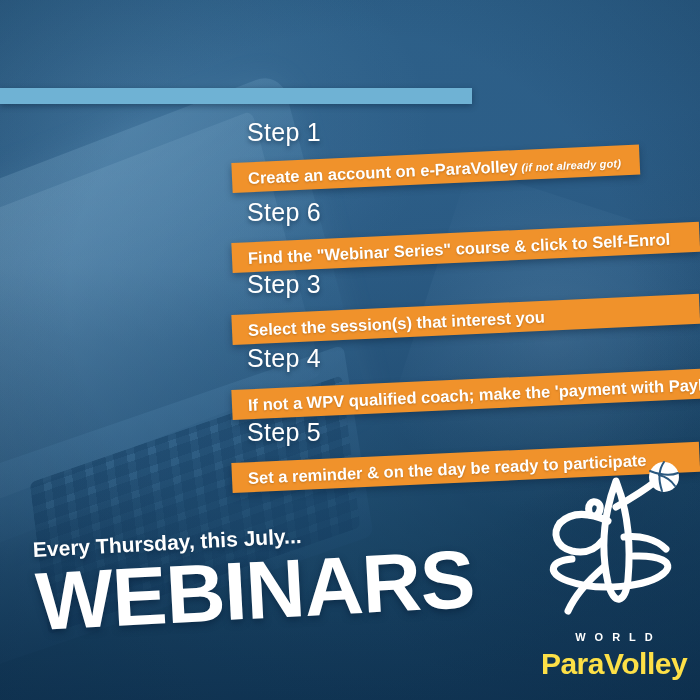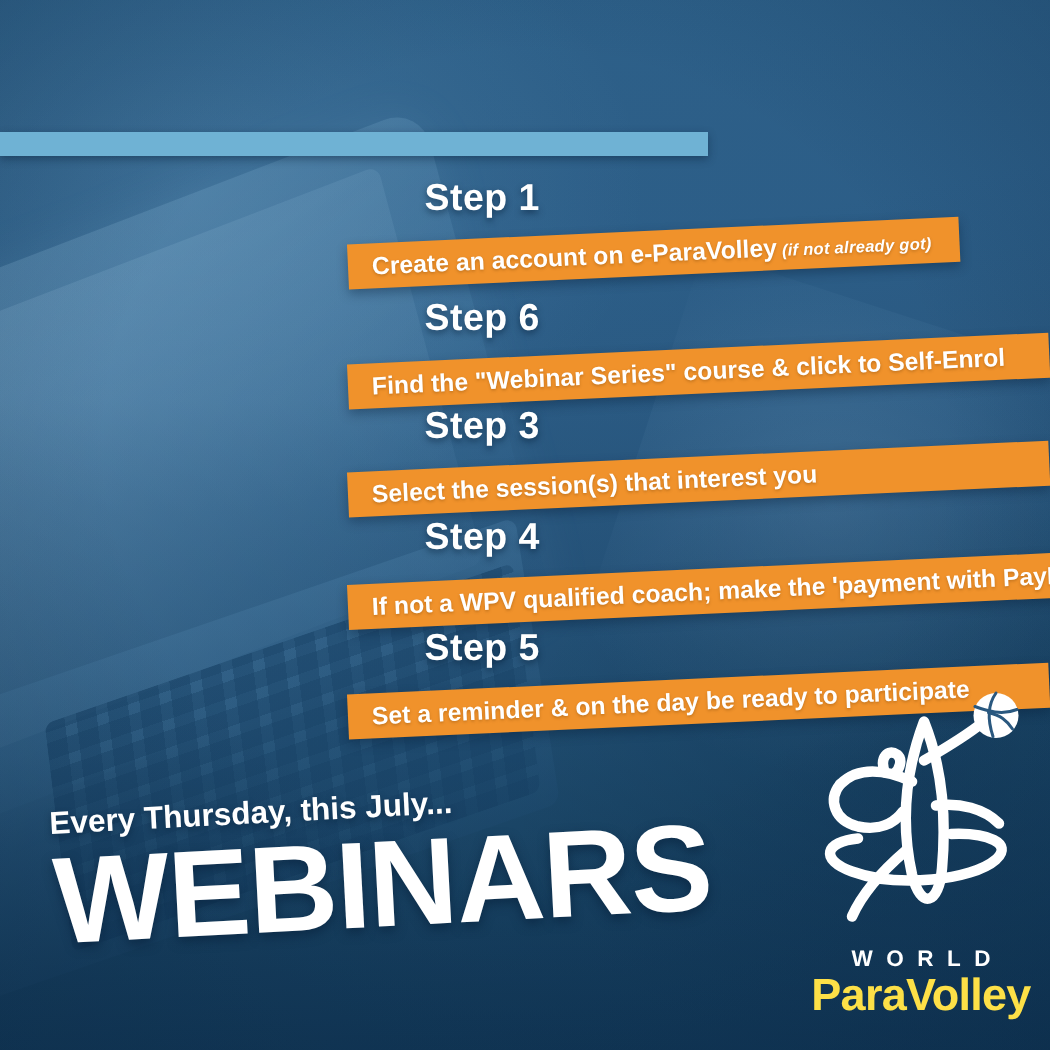--- a/index.html
+++ b/index.html
@@ -156,26 +156,25 @@
     font-size: 11px;
     font-style: italic;
     font-weight: bold;
     letter-spacing: 0.2px;
   }
   .step-label {
     position: absolute;
     left: 247px;
     color: #ffffff;
     font-size: 25px;
-    font-weight: bold;
+    font-weight: normal;
     line-height: 1;
     letter-spacing: 0.3px;
     white-space: nowrap;
     text-shadow: 0 2px 4px rgba(6,30,54,0.55);
-    margin-left: 36px;
   }
 
   
   .tagline {
     position: absolute;
     left: 33px;
     top: 538px;
     font-size: 21px;
     font-weight: bold;
     color: #ffffff;
@@ -222,21 +221,21 @@
     top: 0;
     width: 152px;
     height: 168px;
   }
   .logo-world {
     position: absolute;
     left: 0;
     top: 176px;
     width: 152px;
     text-align: center;
-    font-size: 15px;
+    font-size: 11px;
     font-weight: bold;
     letter-spacing: 9px;
     text-indent: 9px;
     color: #ffffff;
   }
   .logo-name {
     position: absolute;
     left: 0;
     top: 192px;
     width: 152px;

